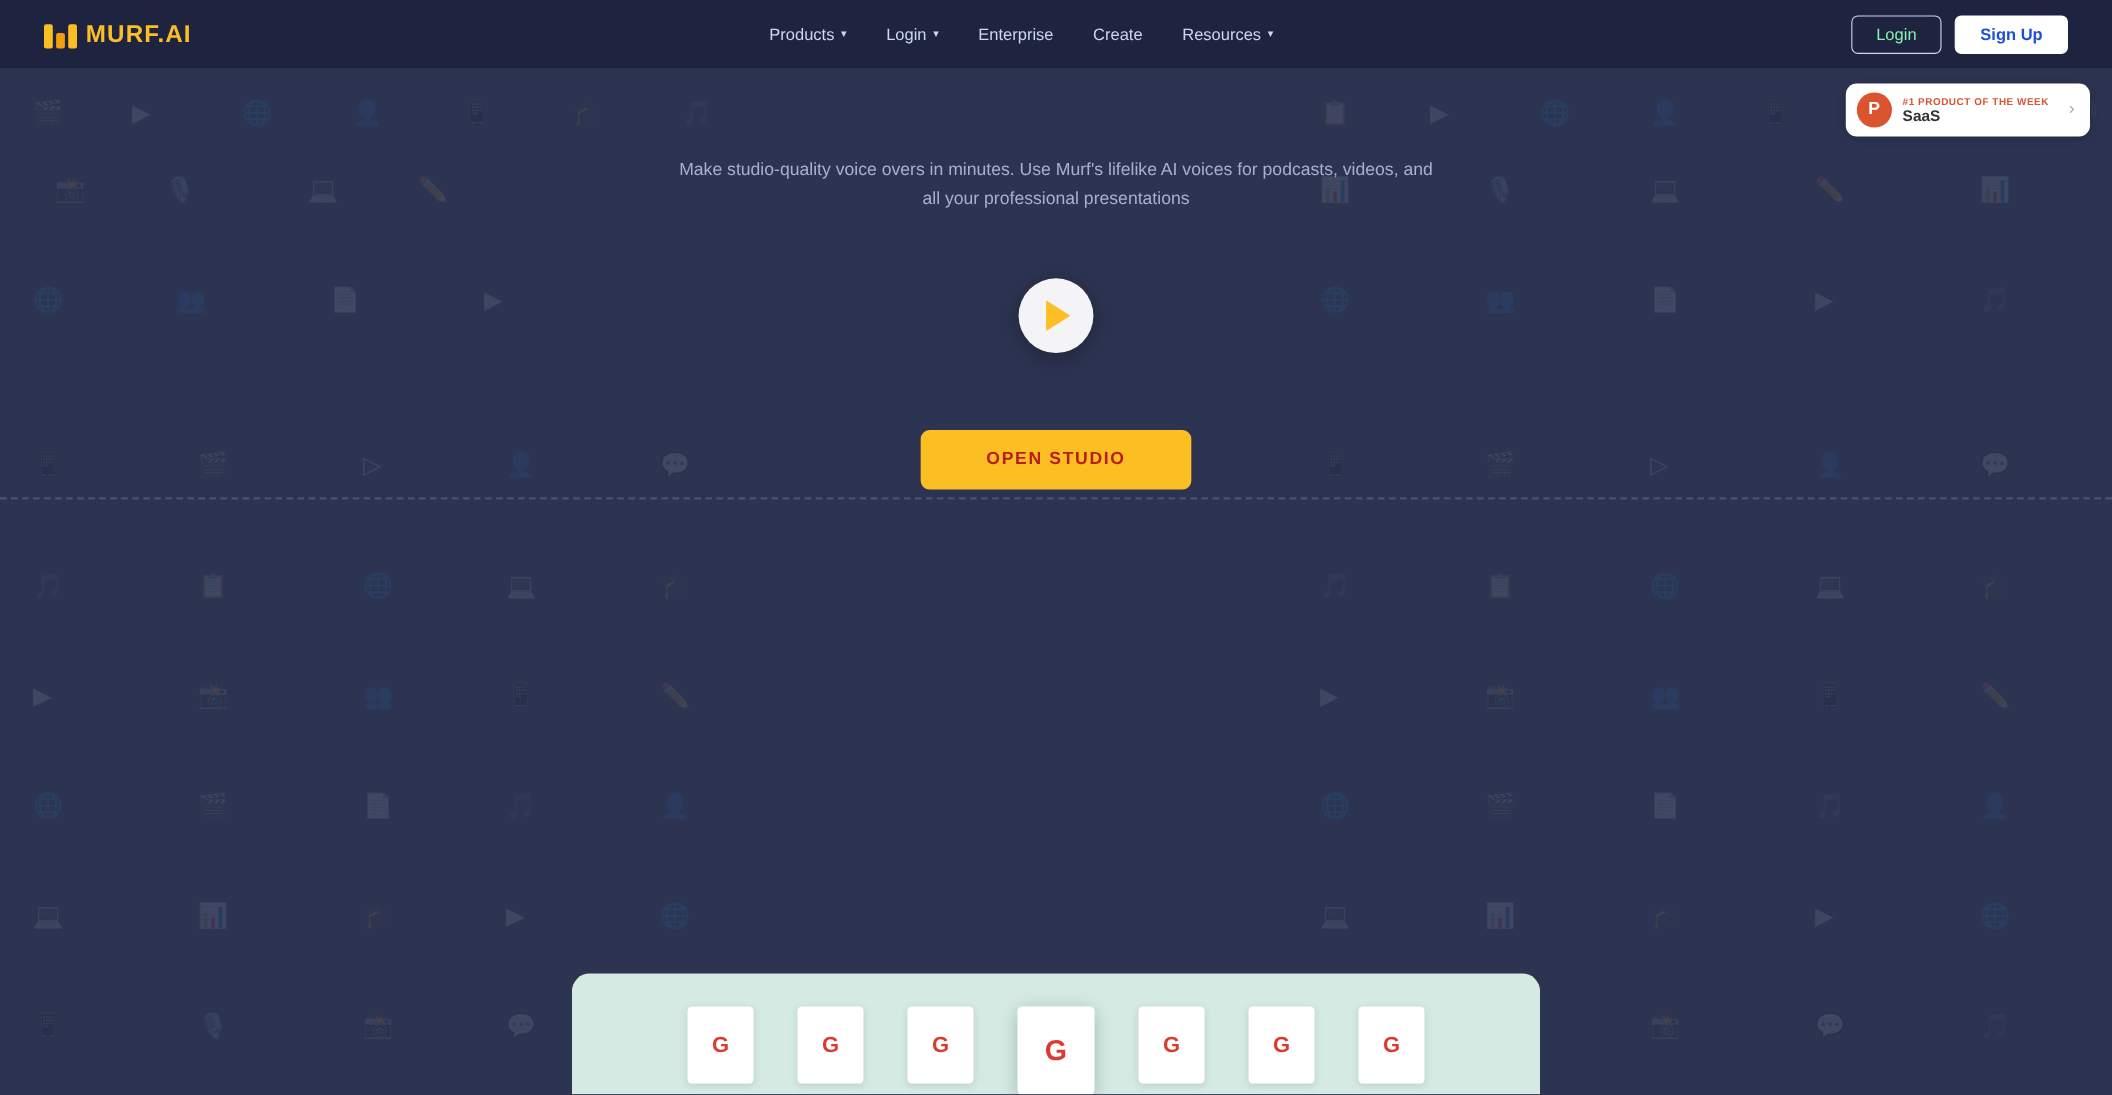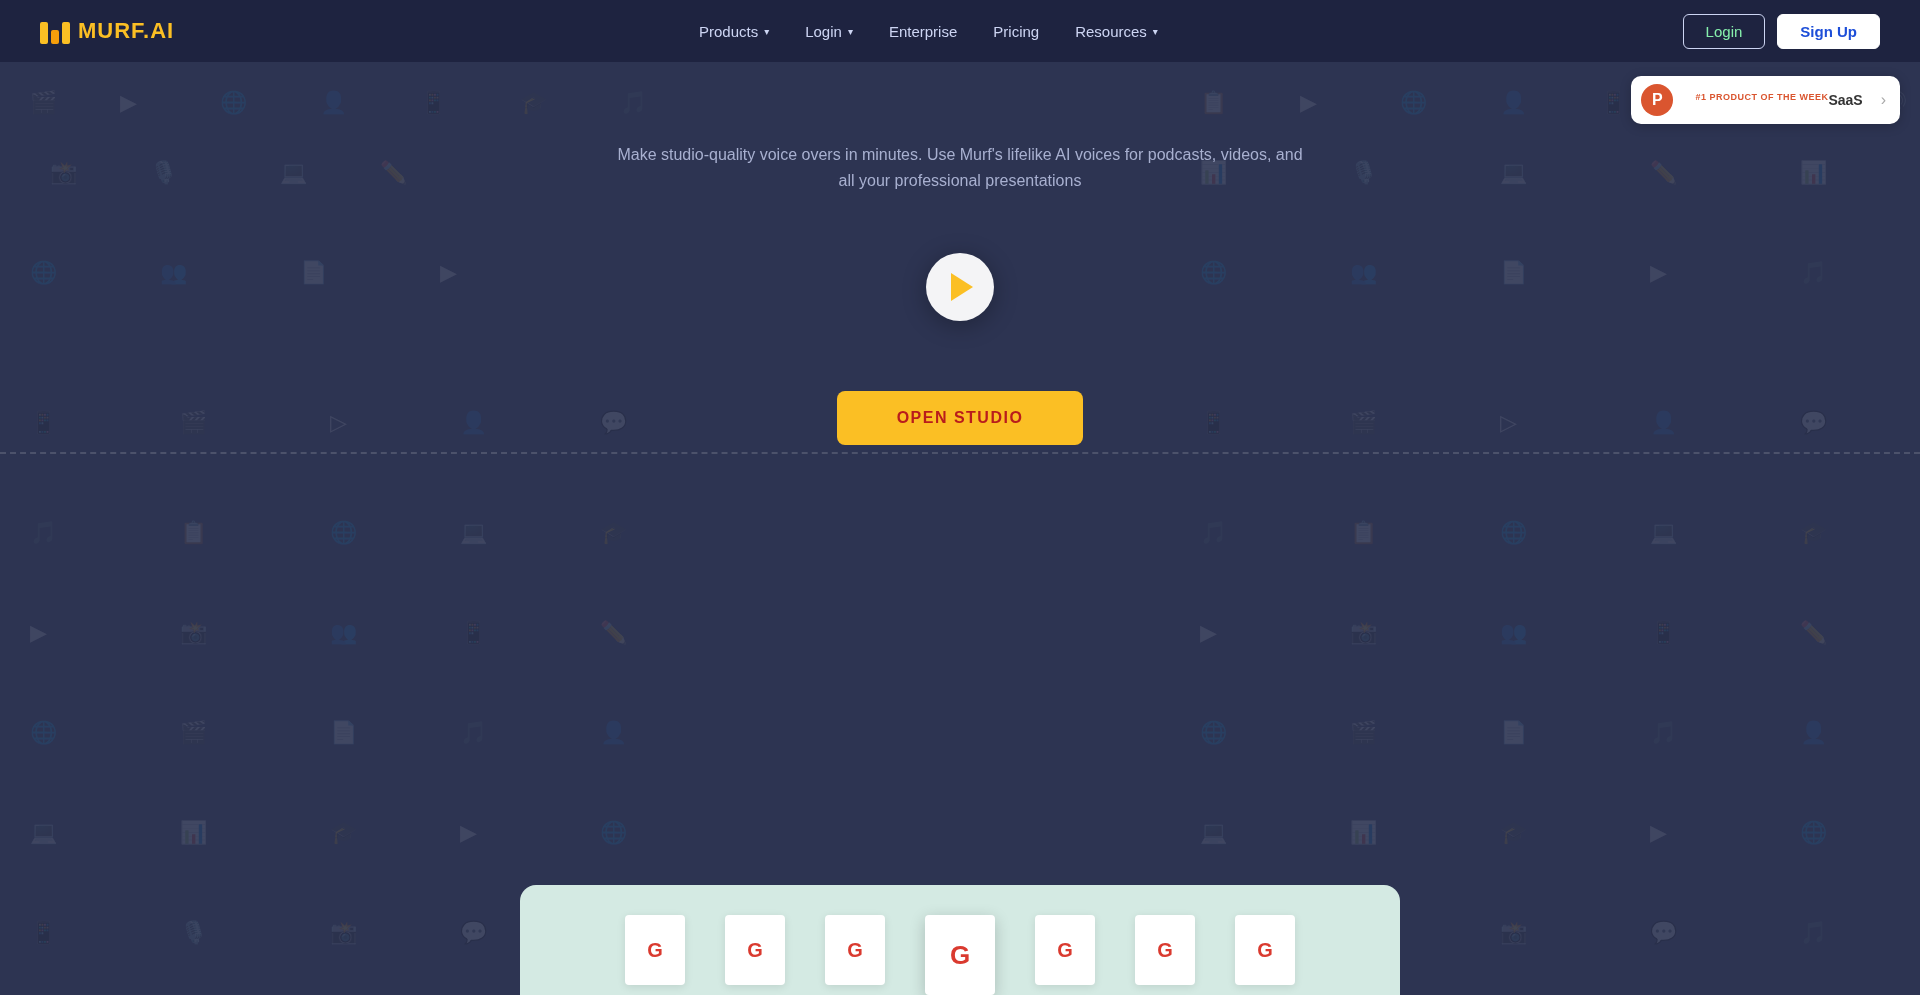--- a/index.html
+++ b/index.html
@@ -181,21 +181,21 @@
       height: 32px;
       background: #da552f;
       border-radius: 50%;
       display: flex;
       align-items: center;
       justify-content: center;
       color: white;
       font-weight: 700;
       font-size: 16px;
     }
-    .ph-text { display: flex; flex-direction: row; margin-left: 12px; }
+    .ph-text { display: flex; flex-direction: column; }
     .ph-top { color: #da552f; font-size: 9px; font-weight: 700; text-transform: uppercase; letter-spacing: 0.5px; }
     .ph-bottom { color: #333; font-size: 14px; font-weight: 700; }
     .ph-arrow { color: #aaa; font-size: 16px; margin-left: 8px; }
 
     
     .awards-section {
       position: absolute;
       bottom: 0;
       left: 50%;
       transform: translateX(-50%);
@@ -267,21 +267,21 @@
       <span class="nav-chevron">▾</span>
     </div>
     <div class="nav-item">
       <span>Login</span>
       <span class="nav-chevron">▾</span>
     </div>
     <div class="nav-item">
       <span>Enterprise</span>
     </div>
     <div class="nav-item">
-      <span>Pricing</span>
+      <span>Create</span>
     </div>
     <div class="nav-item">
       <span>Resources</span>
       <span class="nav-chevron">▾</span>
     </div>
   </div>
 
   <div class="navbar-right">
     <button class="btn-login">Login</button>
     <button class="btn-signup">Sign Up</button>

